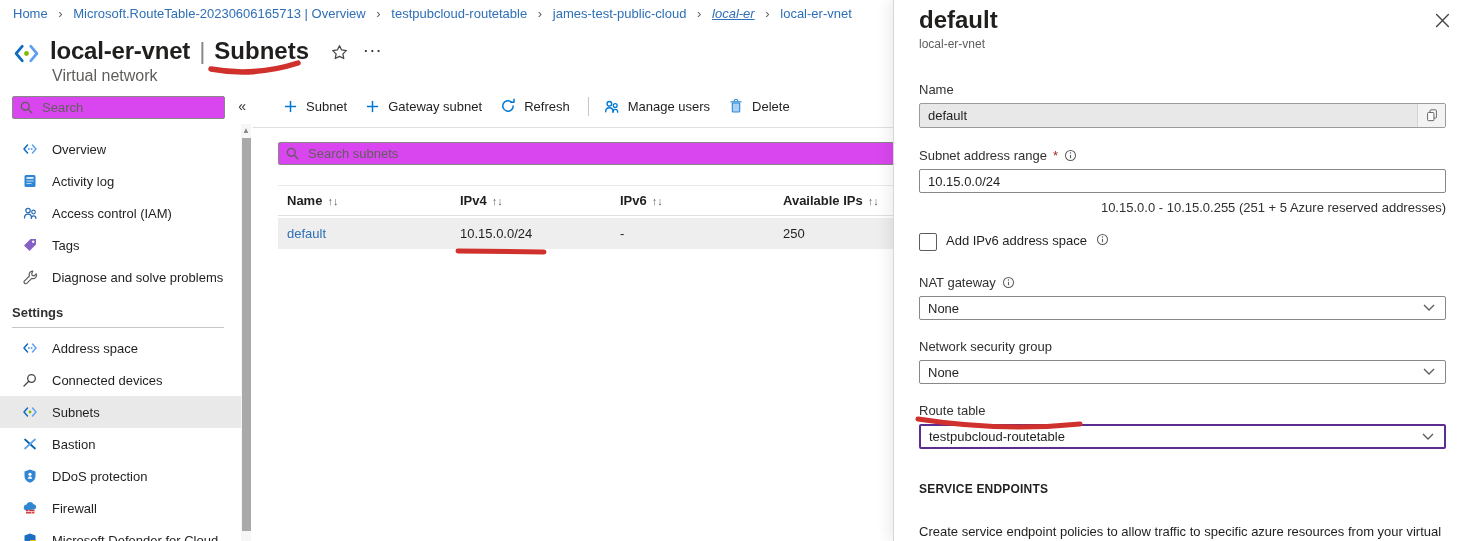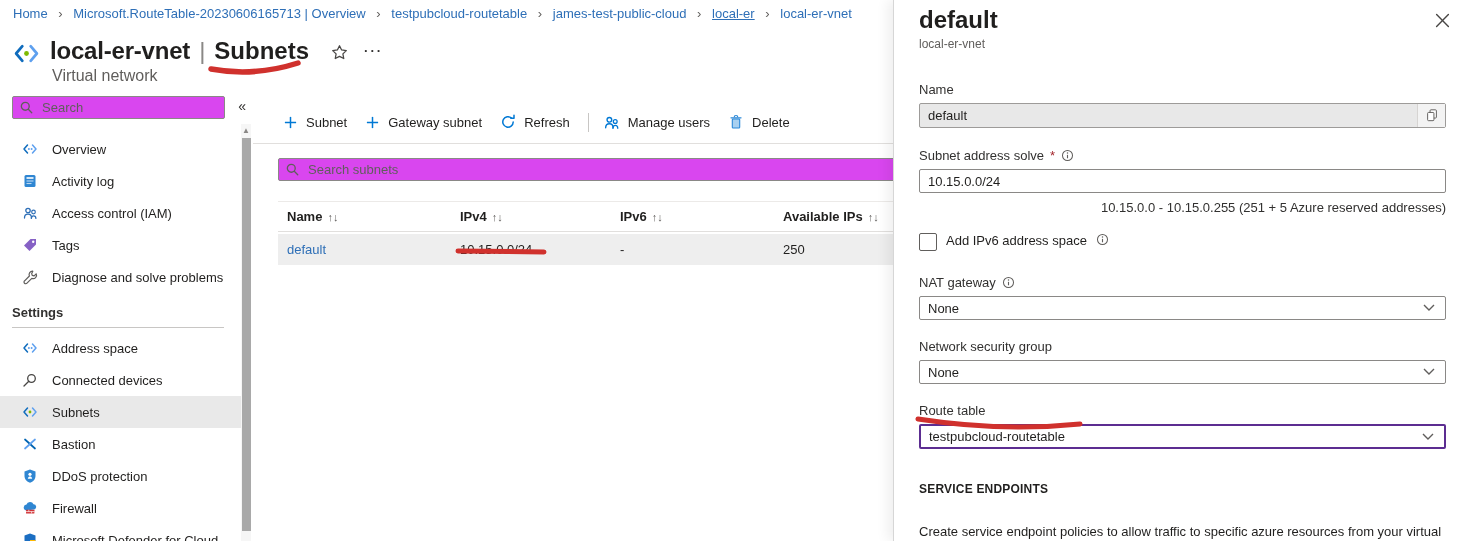--- a/index.html
+++ b/index.html
@@ -7,21 +7,21 @@
   body {
     width:1465px; height:541px; overflow:hidden;
     font-family:"Liberation Sans","DejaVu Sans",sans-serif;
     color:#201f1e; background:#fff; font-size:13px;
   }
   .app { position:relative; width:1465px; height:541px; }
 
   
   .breadcrumb { position:absolute; top:6px; left:13px; white-space:nowrap; z-index:1; }
   .crumb { color:var(--link-blue); cursor:pointer; }
-  .crumb.underlined { text-decoration:underline; }
+  .crumb.underlined { text-decoration:underline;font-style:italic; }
   .crumb-sep { color:#605e5c; margin:0 7px; font-size:13px; }
 
   
   .page-header { position:absolute; top:34px; left:13px; z-index:1; }
   .header-row { display:flex; align-items:center; }
   .vnet-logo { width:27px; height:27px; margin-right:10px; margin-top:6px; }
   .page-title { font-size:24px; font-weight:700; letter-spacing:-0.2px; }
   .title-sep { font-size:24px; font-weight:400; color:#8a8886; margin:0 9px; }
   .title-section { font-size:24px; font-weight:700; }
   .star-btn { margin-left:22px; margin-top:4px; cursor:pointer; }
@@ -40,21 +40,21 @@
   .nav-item { display:flex; align-items:center; height:32px; padding-left:22px; cursor:pointer; color:#201f1e; margin-right:12px; }
   .nav-item .nav-icon { width:16px; height:16px; margin-right:14px; flex:0 0 auto; }
   .nav-item.selected { background:var(--selected-gray); }
   .settings-heading { margin:12px 0 0 12px; font-weight:700; color:#323130; }
   .settings-divider { border:0; border-top:1px solid #c8c6c4; margin:7px 29px 4px 12px; }
   .sidebar-scrollbar { position:absolute; right:2px; top:36px; bottom:0; width:10px; background:#f6f6f6; }
   .scroll-up { height:13px; display:flex; align-items:center; justify-content:center; color:#8a8886; font-size:8px; }
   .scroll-thumb { margin:1px auto 0; width:9px; height:calc(100% - 24px); background:#a9a9a9; }
 
   
-  .main { position:absolute; left:253px; top:104px; bottom:0; width:700px; }
+  .main { position:absolute; left:253px; top:88px; bottom:0; width:700px; }
   .toolbar { display:flex; align-items:center; height:36px; padding-left:30px; }
   .toolbar-btn { display:inline-flex; align-items:center; gap:8px; margin-right:18px; cursor:pointer; color:#201f1e; }
   .toolbar-vdiv { width:1px; height:19px; background:#c8c6c4; margin:0 14px 0 0; }
   .toolbar-divider { border:0; border-top:1px solid #e1dfdd; margin:3px 0 0 0; }
   .subnet-search { margin:14px 0 0 25px; width:calc(100% - 25px); }
   .subnet-search .search-box { height:23px; }
 
   .table { margin:20px 0 0 25px; width:calc(100% - 25px); }
   .t-head, .t-row { display:grid; grid-template-columns:173px 160px 163px 1fr; align-items:center; }
   .t-head { height:31px; border-top:1px solid #eceae8; border-bottom:1px solid #e1dfdd; font-weight:700; }
@@ -343,21 +343,21 @@
       <input type="text" readonly="" value="default" style="">
       <span class="copy-btn">
         <svg width="14" height="15" viewBox="0 0 16 17">
           <rect x="5.8" y="2" width="7.2" height="9.4" rx="1" fill="#ffffff" stroke="#605e5c" stroke-width="1.1"></rect>
           <rect x="3" y="5" width="7.2" height="9.4" rx="1" fill="#ffffff" stroke="#605e5c" stroke-width="1.1"></rect>
         </svg>
       </span>
     </div>
 
     <div class="field-label lbl-range">
-      <span>Subnet address solve</span>
+      <span>Subnet address range</span>
       <span class="req">*</span>
       <svg width="13" height="13" viewBox="0 0 14 14">
         <circle cx="7" cy="7" r="5.4" fill="none" stroke="#605e5c" stroke-width="1.1"></circle>
         <line x1="7" y1="6.3" x2="7" y2="10" stroke="#605e5c" stroke-width="1.2"></line>
         <circle cx="7" cy="4.2" r="0.8" fill="#605e5c"></circle>
       </svg>
     </div>
     <input class="text-field" type="text" value="10.15.0.0/24" style="">
     <div class="helper-text">10.15.0.0 - 10.15.0.255 (251 + 5 Azure reserved addresses)</div>
 

